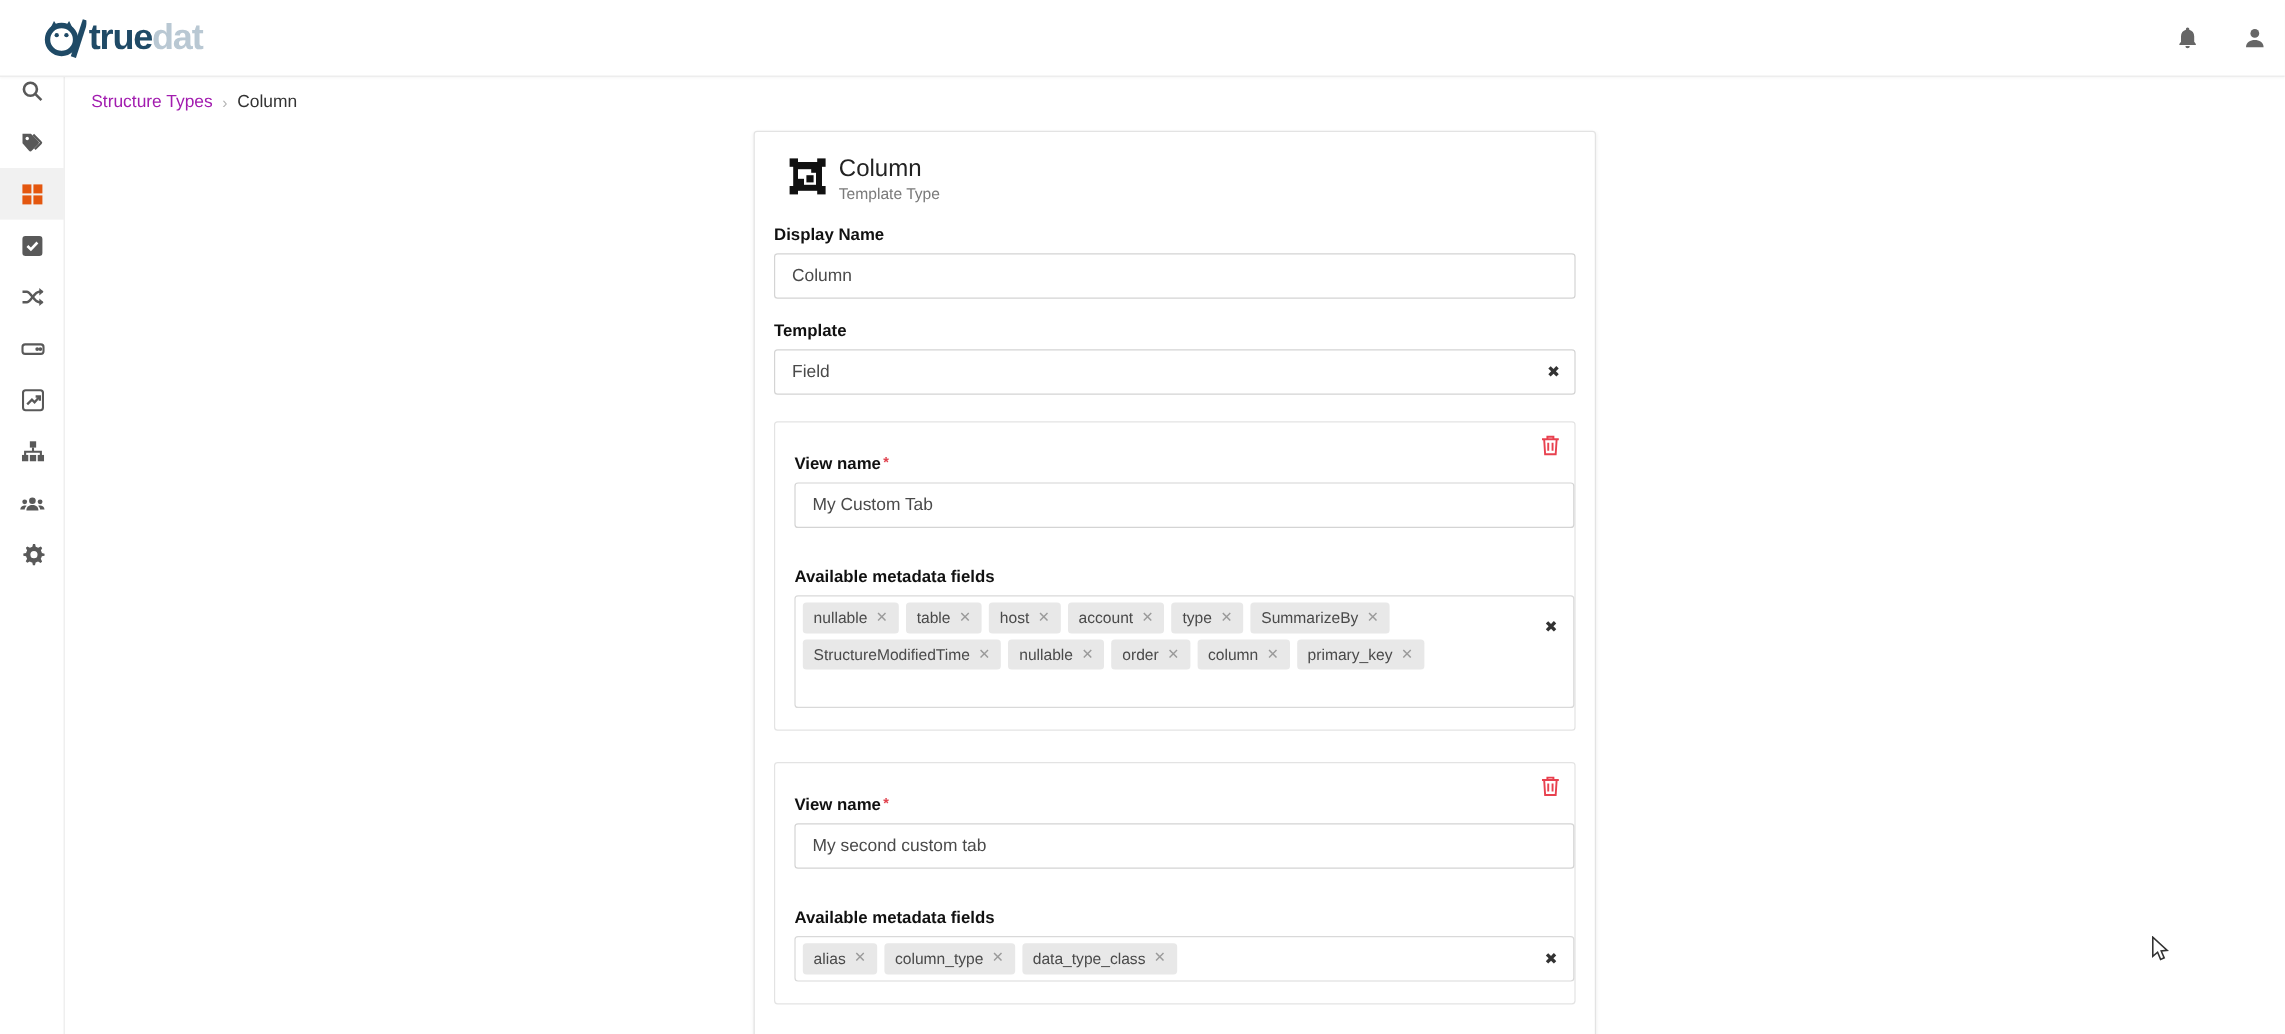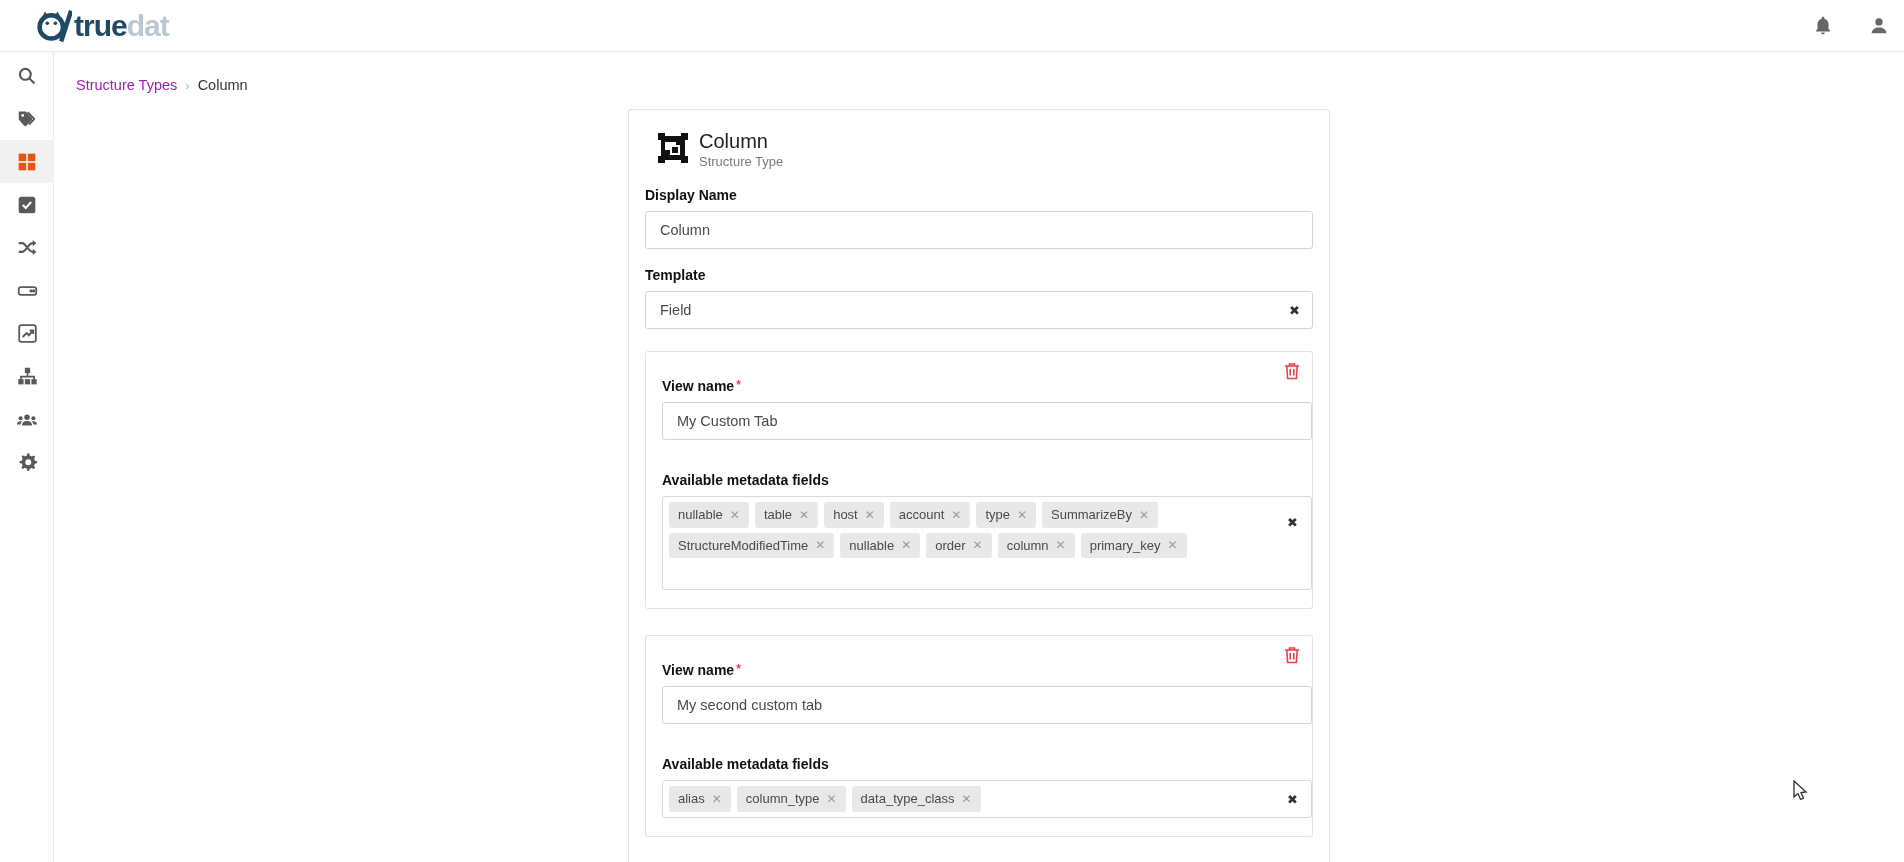--- a/index.html
+++ b/index.html
@@ -7,21 +7,21 @@
     width: 1904px; height: 862px;
     background: #fff;
     font-family: "Liberation Sans", "DejaVu Sans", sans-serif;
     overflow: hidden;
     position: relative;
     color: #1a1a1a;
   }
 
   
   .topbar {
-    position: absolute; top: 0; left: 0; right: 0; height: 52px;
+    position: absolute; top: 0; left: 0; right: 0; height: 64px;
     background: #fff;
     border-bottom: 1px solid #e9e9e9;
     box-shadow: 0 1px 2px rgba(0,0,0,.04);
     display: flex; align-items: center;
     z-index: 20;
   }
   .logo { display: flex; align-items: center; margin-left: 36px; cursor: pointer; }
   .logo svg { display: block; }
   .logo-text { font-size: 30px; font-weight: bold; letter-spacing: -1px; margin-left: 2px; }
   .logo-text .dark { color: #1f4a66; }
@@ -96,21 +96,21 @@
     border: 1px solid #d9d9d9; border-radius: 3px;
     padding: 5px 34px 5px 6px;
     min-height: 38px;
   }
   .tags-box.tall { height: 94px; }
   .tags-box .tags-clear { top: 19px; transform: none; }
   .tags-wrap { display: flex; flex-wrap: wrap; gap: 5px 6px; }
   .tag {
     background: #e8e8e8; border-radius: 3px;
     padding: 5px 9px; font-size: 13px; color: #4a4a4a;
-    display: inline-flex; align-items: center; gap: 7px; line-height: 1.2;
+    display: inline-flex; gap: 7px; line-height: 1.2;
     white-space: nowrap;
   }
   .tag .x { color: #9a9a9a; font-weight: bold; font-size: 12px; cursor: pointer; }
 
   
   .cursor { position: absolute; left: 1790px; top: 780px; z-index: 99; pointer-events: none; }
 </style>
 </head>
 <body>
 
@@ -236,21 +236,21 @@
           <rect x="1" y="1" width="7" height="7" fill="#111"></rect>
           <rect x="24" y="1" width="7" height="7" fill="#111"></rect>
           <rect x="1" y="24" width="7" height="7" fill="#111"></rect>
           <rect x="24" y="24" width="7" height="7" fill="#111"></rect>
           <rect x="8" y="10" width="11" height="8" fill="#fff"></rect>
           <rect x="14" y="14" width="8" height="8" fill="#111" stroke="#fff" stroke-width="2"></rect>
         </svg>
       </span>
       <div>
         <div class="card-title">Column</div>
-        <div class="card-subtitle">Structure Type</div>
+        <div class="card-subtitle">Template Type</div>
       </div>
     </div>
 
     <div class="mb18">
       <div class="field-label">Display Name</div>
       <input class="text-input" type="text" value="Column" style="">
     </div>
 
     <div class="mb22">
       <div class="field-label">Template</div>

